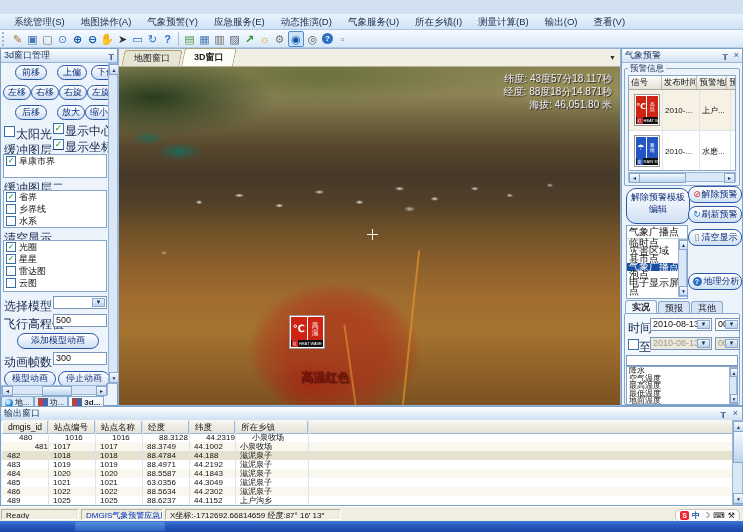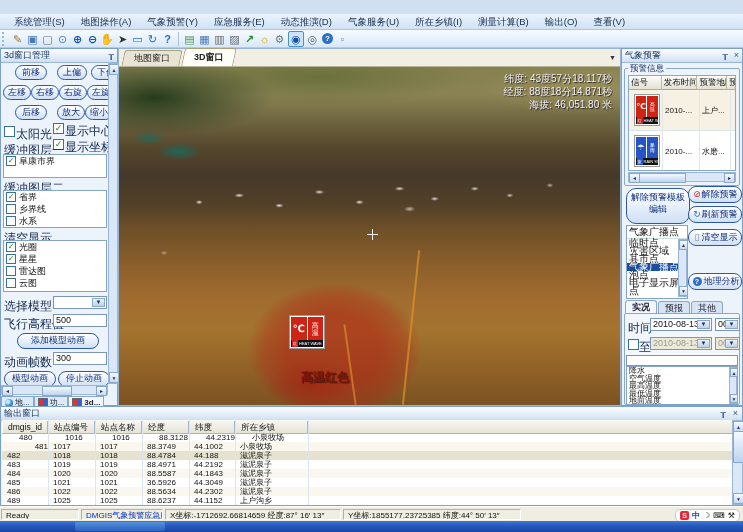--- a/index.html
+++ b/index.html
@@ -529,21 +529,21 @@
         <span class="out-c" style="width:47px;">1020</span>
         <span class="out-c" style="width:47px;">1020</span>
         <span class="out-c" style="width:47px;">88.5587</span>
         <span class="out-c" style="width:46px;">44.1843</span>
         <span class="out-c" style="width:73px;">滋泥泉子</span>
       </div>
       <div class="out-row" style="left:0;top:58px;">
         <span class="out-c" style="width:46px;">485</span>
         <span class="out-c" style="width:47px;">1021</span>
         <span class="out-c" style="width:47px;">1021</span>
-        <span class="out-c" style="width:47px;">36.5926</span>
+        <span class="out-c" style="width:47px;">63.0356</span>
         <span class="out-c" style="width:46px;">44.3049</span>
         <span class="out-c" style="width:73px;">滋泥泉子</span>
       </div>
       <div class="out-row stripe" style="left:0;top:67px;">
         <span class="out-c" style="width:46px;">486</span>
         <span class="out-c" style="width:47px;">1022</span>
         <span class="out-c" style="width:47px;">1022</span>
         <span class="out-c" style="width:47px;">88.5634</span>
         <span class="out-c" style="width:46px;">44.2302</span>
         <span class="out-c" style="width:73px;">滋泥泉子</span>
@@ -568,21 +568,20 @@
       <div class="sb-btn" style="left:0;top:0;width:9px;height:9px;">▲</div>
       <div class="sb-btn" style="left:0;bottom:0;width:9px;height:9px;">▼</div>
       <div class="sb-thumb" style="left:0;top:10px;width:9px;height:30px;"></div>
     </div>
   </div>
 
   <div class="abs statusbar">
     <span class="st-seg" style="width:78px;">Ready</span>
     <span class="st-seg" style="width:82px;color:#0030c0;">DMGIS气象预警应急服务系统</span>
     <span class="st-seg" style="width:176px;">X坐标:-1712692.66814659 经度:87° 16′ 13″</span>
-    <span class="st-seg" style="width:178px;">Y坐标:1855177.23725385 纬度:44° 50′ 13″</span>
     <span class="tray">
       <span class="s-ico">S</span>
       <span style="color:#1a4fa0;font-weight:bold;">中</span>
       <span>☽</span>
       <span>⌨</span>
       <span>⚒</span>
     </span>
   </div>
 
   <div class="abs taskbar"></div>

